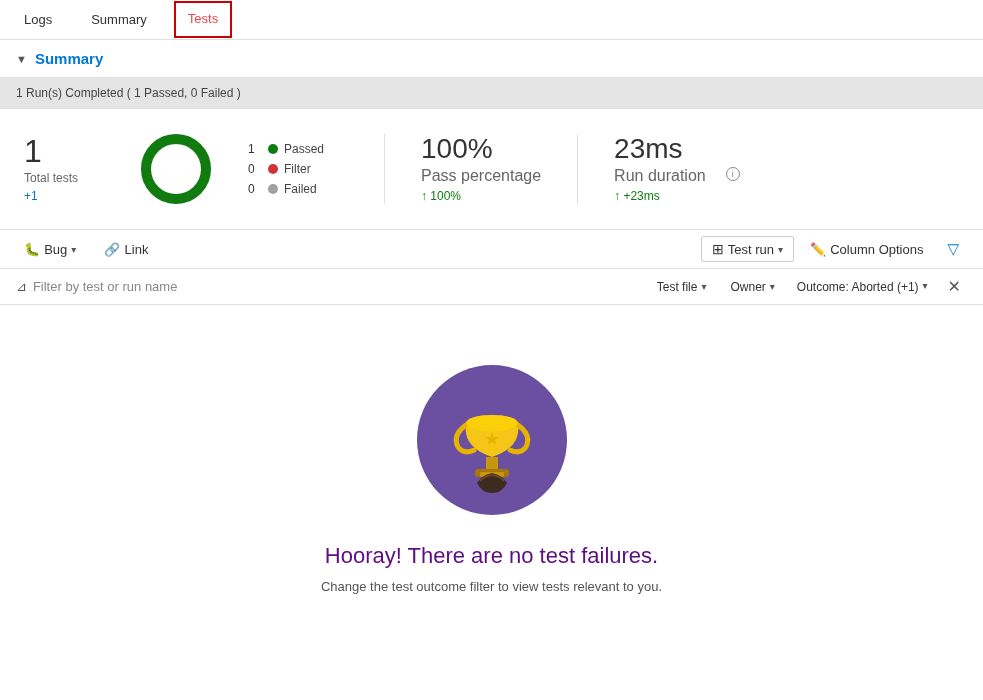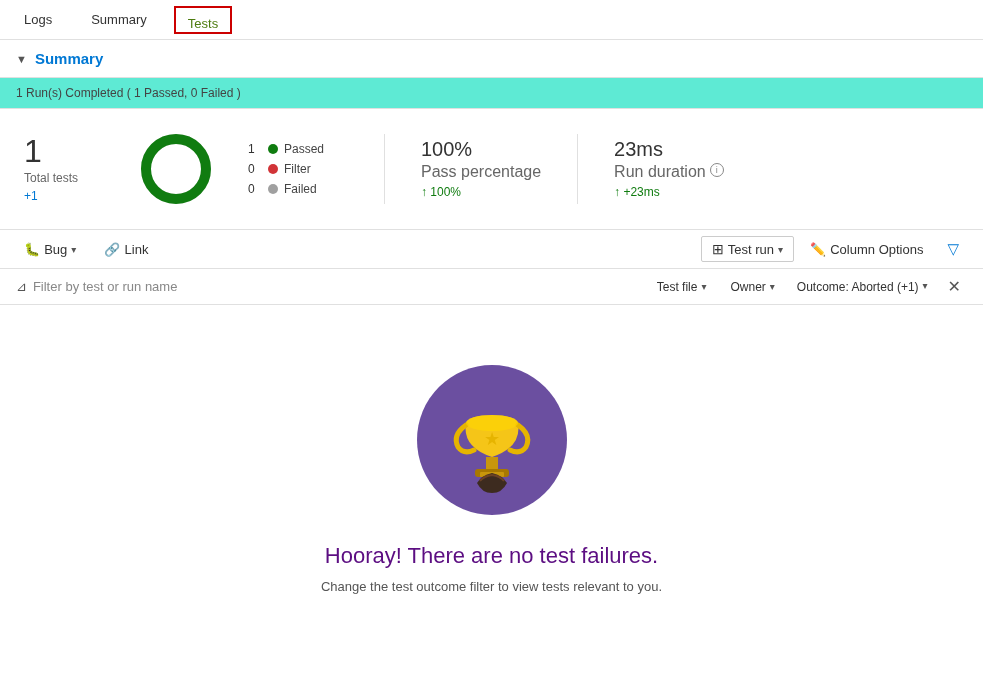--- a/index.html
+++ b/index.html
@@ -1,28 +1,28 @@
 <!DOCTYPE html>
 <html><head>
   <meta charset="utf-8">
   <style>
     * { box-sizing: border-box; margin: 0; padding: 0; }
     body { font-family: 'Segoe UI', sans-serif; font-size: 13px; color: #333; background: #fff; width: 983px; min-height: 700px; overflow-x: hidden; }
 
     
     .top-tabs { display: flex; align-items: center; padding: 0 12px; border-bottom: 1px solid #e0e0e0; height: 40px; gap: 15px; }
     .top-tab { padding: 8px 12px; cursor: pointer; color: #333; font-size: 13px; text-decoration: none; border: none; background: none; }
-    .top-tab.active { color: #4d7c0f; border: 2px solid #c00; padding-bottom: 1px; }
+    .top-tab.active { color: #ef4444; border: 2px solid #c00; padding-bottom: 10px; }
 
     
     .summary-heading { display: flex; align-items: center; padding: 10px 16px; font-size: 15px; font-weight: 600; color: #0078d4; background: #fff; border-bottom: 1px solid #e0e0e0; }
     .chevron-icon { margin-right: 8px; font-size: 11px; color: #555; }
 
     
-    .info-bar { background: #5eead4; padding: 8px 16px; font-size: 12px; color: #444; border-bottom: 1px solid #e0e0e0; }
+    .info-bar { background: #e5e5e5; padding: 8px 16px; font-size: 12px; color: #444; border-bottom: 1px solid #e0e0e0; }
 
     
     .stats-section { display: flex; align-items: center; padding: 20px 24px; border-bottom: 1px solid #e0e0e0; gap: 24px; }
 
     .total-tests { display: flex; flex-direction: column; min-width: 80px; }
     .total-count { font-size: 32px; font-weight: 300; color: #333; line-height: 1; }
     .total-label { font-size: 12px; color: #666; margin-top: 4px; }
     .total-delta { color: #0078d4; font-size: 12px; margin-top: 4px; }
 
     
@@ -34,27 +34,27 @@
     .legend-item { display: flex; align-items: center; gap: 6px; font-size: 12px; }
     .legend-dot { width: 10px; height: 10px; border-radius: 50%; flex-shrink: 0; }
     .legend-count { min-width: 14px; color: #333; font-weight: 500; }
     .legend-label { color: #444; }
 
     
     .stats-divider { width: 1px; background: #e0e0e0; height: 70px; margin: 0 12px; }
 
     
     .stat-block { display: flex; flex-direction: column; min-width: 110px; }
-    .stat-value { font-size: 20px; font-weight: 300; color: #333; line-height: 1; }
+    .stat-value { font-size: 28px; font-weight: 300; color: #333; line-height: 1; }
     .stat-label { font-size: 16px; color: #666; margin-top: 4px; }
     .stat-delta { color: #107c10; font-size: 12px; margin-top: 4px; display: flex; align-items: center; gap: 2px; }
     .stat-delta.up { color: #107c10; text-align: right; }
 
     
-    .stat-label-with-info { display: flex; align-items: center; gap: 4px; }
+    .stat-label-with-info { display: flex; align-items: center; gap: 20px; }
     .info-circle { width: 14px; height: 14px; border-radius: 50%; border: 1px solid #888; color: #888; font-size: 9px; display: flex; align-items: center; justify-content: center; cursor: pointer; }
 
     
     .toolbar { display: flex; align-items: center; padding: 6px 16px; border-bottom: 1px solid #e0e0e0; justify-content: space-between; }
     .toolbar-left { display: flex; align-items: center; gap: 12px; }
     .toolbar-btn { display: flex; align-items: center; gap: 4px; padding: 4px 8px; border: none; background: none; cursor: pointer; color: #333; font-size: 13px; border-radius: 2px; }
     .toolbar-right { display: flex; align-items: center; gap: 8px; }
     .toolbar-btn-outlined { display: flex; align-items: center; gap: 4px; padding: 4px 10px; border: 1px solid #ccc; background: #fff; cursor: pointer; color: #333; font-size: 13px; border-radius: 2px; }
     .filter-icon-btn { padding: 4px 8px; border: none; background: none; cursor: pointer; color: #0078d4; font-size: 16px; }
 

